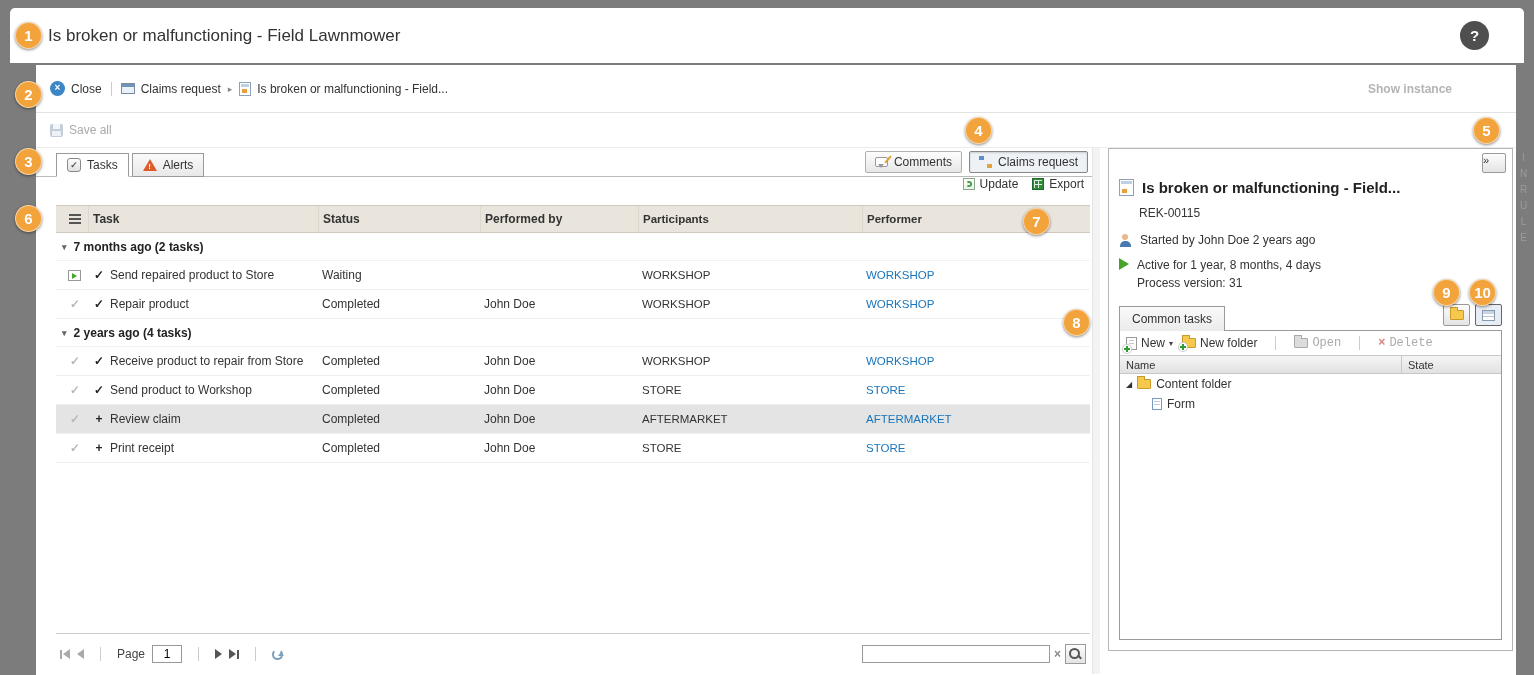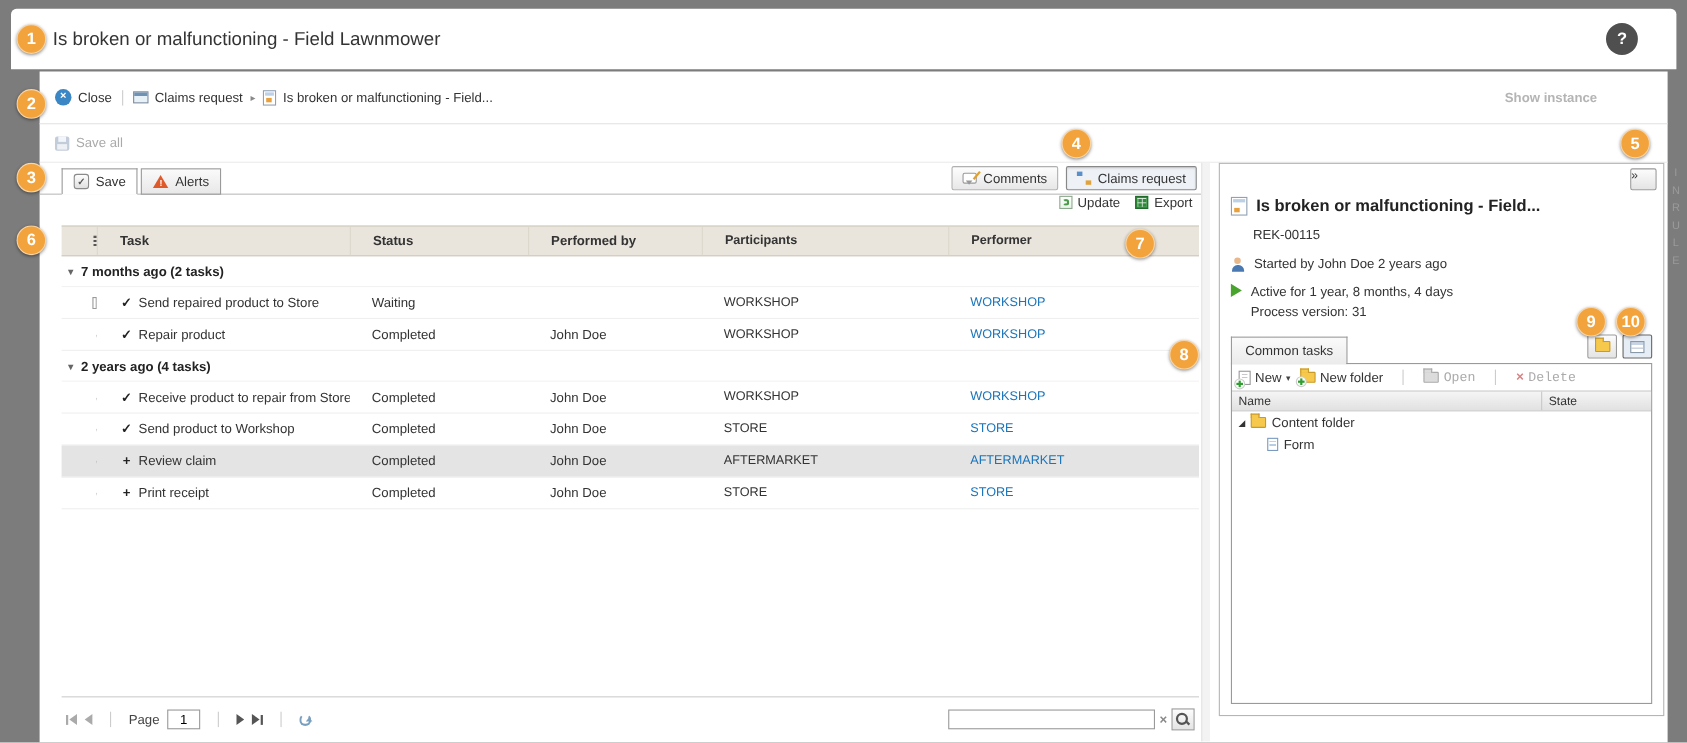--- a/index.html
+++ b/index.html
@@ -36,21 +36,21 @@
   .tbtn.pressed { border-color:#888; background:#eef1f5; box-shadow:inset 0 1px 2px rgba(0,0,0,.15); }
 
   
   .update-row { height:28px; display:flex; justify-content:flex-end; align-items:flex-start; gap:14px; padding-right:8px; }
   .linkish { display:inline-flex; align-items:center; gap:5px; cursor:pointer; color:#333; }
 
   
   .grid { margin-left:20px; width:1034px; }
   .g-head { display:flex; height:28px; align-items:center; background:#e9e5dc; border-top:1px solid #cfcabd; border-bottom:1px solid #cfcabd; font-weight:bold; }
   .g-head .c + .c { border-left:1px solid #dcd8cc; height:100%; display:flex; align-items:center; }
-  .c { padding-left:20px; overflow:hidden; white-space:nowrap; }
+  .c { padding-left:4px; overflow:hidden; white-space:nowrap; }
   .c.icon { width:32px; display:flex; align-items:center; }
   .c.task { width:230px; }
   .c.status { width:162px; }
   .c.perf { width:158px; }
   .c.part { width:224px; font-size:11.5px; }
   .c.performer { width:224px; font-size:11.5px; }
   .c.performer a { color:#1a75bb; text-decoration:none; cursor:pointer; }
 
   .g-group { height:28px; display:flex; align-items:center; gap:7px; padding-left:6px; font-weight:bold; color:#222; border-bottom:1px solid #f2f2f2; cursor:pointer; }
   .tri { font-size:9px; color:#666; }
@@ -206,21 +206,21 @@
       </span>
     </div>
 
     <div class="content">
 
       <div class="left-area">
 
         <div class="tabs-row">
           <div class="tab active">
             <span class="icon-task-tab"><span>✓</span></span>
-            <span>Save</span>
+            <span>Tasks</span>
           </div>
           <div class="tab">
             <span class="icon-alert">
                 <i></i>
                 <b>!</b>
               </span>
             <span>Alerts</span>
           </div>
           <div class="tab-actions">
             <span class="tbtn">

